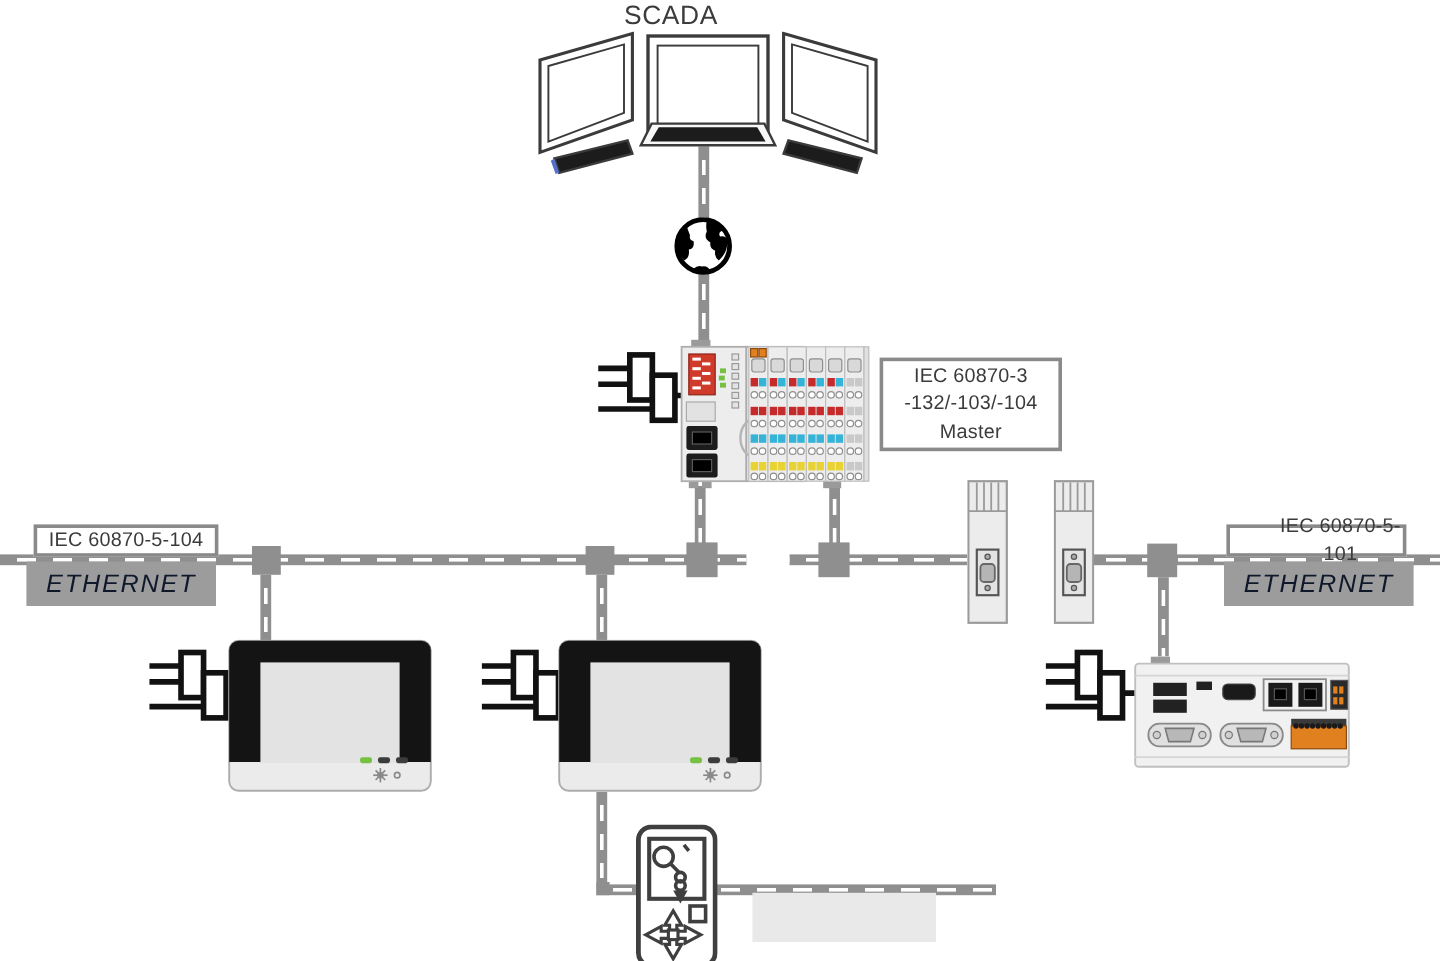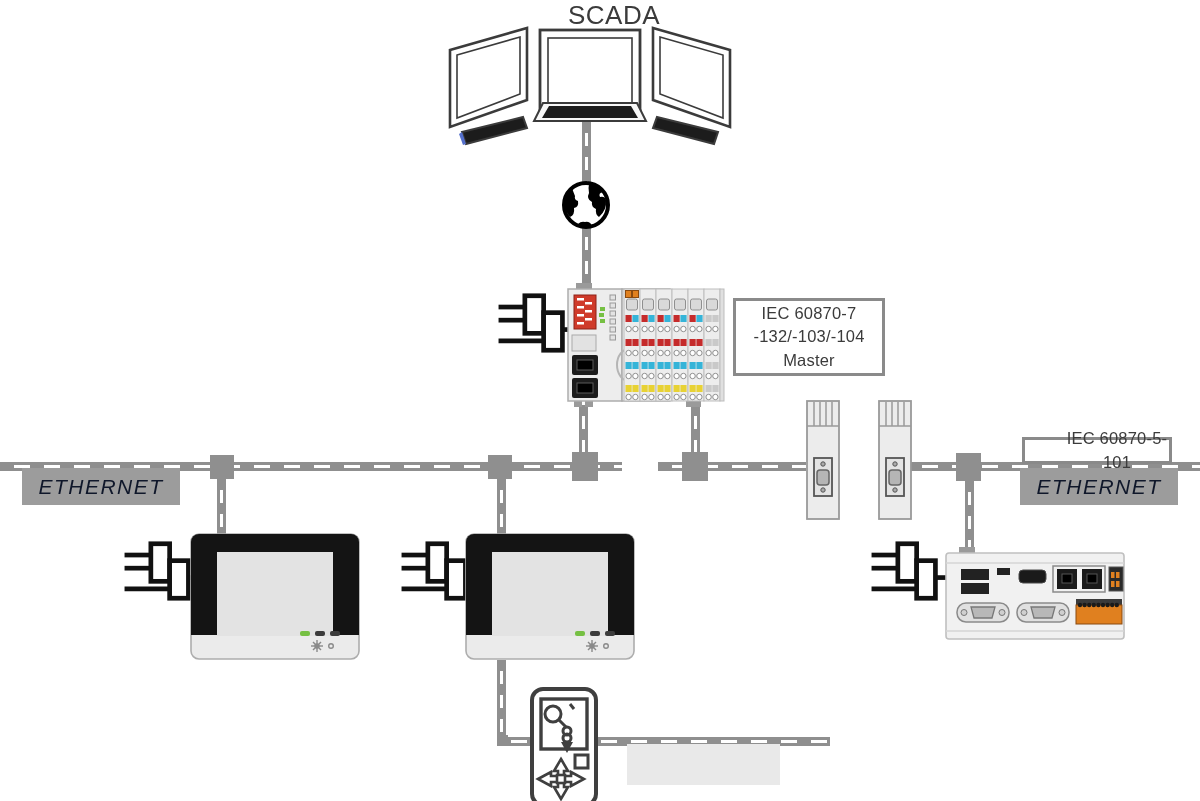--- a/index.html
+++ b/index.html
@@ -26,22 +26,22 @@
     z-index:6;box-sizing:border-box;line-height:1.4;
   }
   .ethbox{
     position:absolute;background:var(--ethernet_bg,#9c9c9c);color:#0f172a;
     display:flex;align-items:center;justify-content:center;
     font-size:21px;letter-spacing:1.5px;z-index:5;box-sizing:border-box;font-style:italic;
   }
   .shadowbox{position:absolute;background:#e9e9e9;z-index:1;}
 
   .scada-title{
-    position:absolute;left:520px;top:0px;width:140px;text-align:right;
-    font-size:26px;letter-spacing:.5px;color:#3b3b3b;z-index:6;
+    position:absolute;left:520px;top:0px;width:140px;text-align:left;
+    font-size:22px;letter-spacing:.5px;color:#3b3b3b;z-index:6;
   }
   svg{display:block;}
   .dev{position:absolute;z-index:4;}
 </style>
 </head>
 <body>
 
 <div id="canvas">
 
   <div class="scada-title">SCADA</div>
@@ -211,25 +211,26 @@
       <use href="#ioslice" x="106" y="0" style="--p1a:var(--terminal_red);--p1b:var(--terminal_blue);--p2a:var(--terminal_red);--p2b:var(--terminal_red);--p3a:var(--terminal_blue);--p3b:var(--terminal_blue);--p4a:var(--terminal_yellow);--p4b:var(--terminal_yellow);"></use>
       <use href="#ioslice" x="122" y="0" style="--p1a:var(--terminal_red);--p1b:var(--terminal_blue);--p2a:var(--terminal_red);--p2b:var(--terminal_red);--p3a:var(--terminal_blue);--p3b:var(--terminal_blue);--p4a:var(--terminal_yellow);--p4b:var(--terminal_yellow);"></use>
       <use href="#ioslice" x="138" y="0" style="--p1a:var(--terminal_gray);--p1b:var(--terminal_gray);--p2a:var(--terminal_gray);--p2b:var(--terminal_gray);--p3a:var(--terminal_gray);--p3b:var(--terminal_gray);--p4a:var(--terminal_gray);--p4b:var(--terminal_gray);"></use>
       <rect x="59.5" y="1.5" width="6" height="7" fill="var(--terminal_orange,#e0801f)" stroke="#8a4a10"></rect>
       <rect x="66.5" y="1.5" width="6" height="7" fill="var(--terminal_orange,#e0801f)" stroke="#8a4a10"></rect>
     </g>
     <rect x="154" y="6" width="4" height="112" fill="#e0e0e0" stroke="#bdbdbd" stroke-width="1"></rect>
   </svg>
 
   <div class="labelbox" style="left:733px;top:298px;width:152px;height:78px;flex-direction:column;">
-    <div>IEC 60870-7</div>
+    <div>IEC 60870-3</div>
     <div>-132/-103/-104</div>
     <div>Master</div>
   </div>
 
+  <div class="labelbox" style="left:28px;top:437px;width:154px;height:27px;">IEC 60870-5-104</div>
   <div class="ethbox" style="left:22px;top:468px;width:158px;height:37px;">ETHERNET</div>
 
   <div class="labelbox" style="left:1022px;top:437px;width:150px;height:27px;padding-left:40px;">IEC 60870-5-101</div>
   <div class="ethbox" style="left:1020px;top:468px;width:158px;height:37px;">ETHERNET</div>
 
   <svg class="dev" style="left:806px;top:400px;" width="34" height="120" viewBox="0 0 34 120">
     <rect x="1" y="1" width="32" height="118" fill="#ececec" stroke="#9a9a9a" stroke-width="1.8"></rect>
     <line x1="8" y1="2" x2="8" y2="26" stroke="#9a9a9a" stroke-width="1.5"></line>
     <line x1="14" y1="2" x2="14" y2="26" stroke="#9a9a9a" stroke-width="1.5"></line>
     <line x1="20" y1="2" x2="20" y2="26" stroke="#9a9a9a" stroke-width="1.5"></line>

